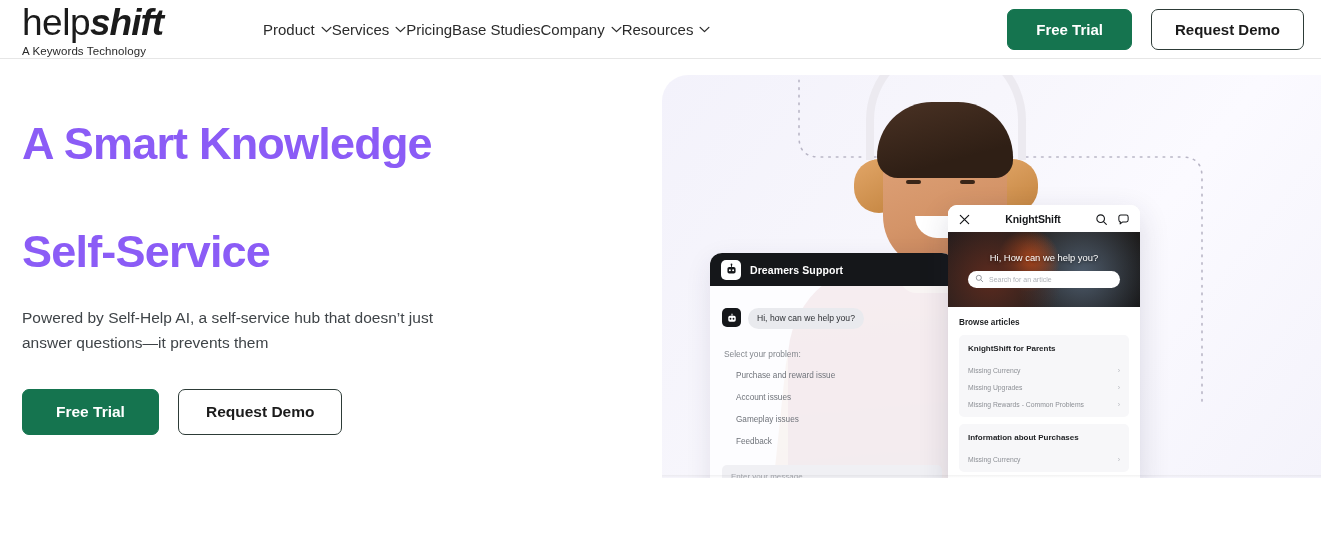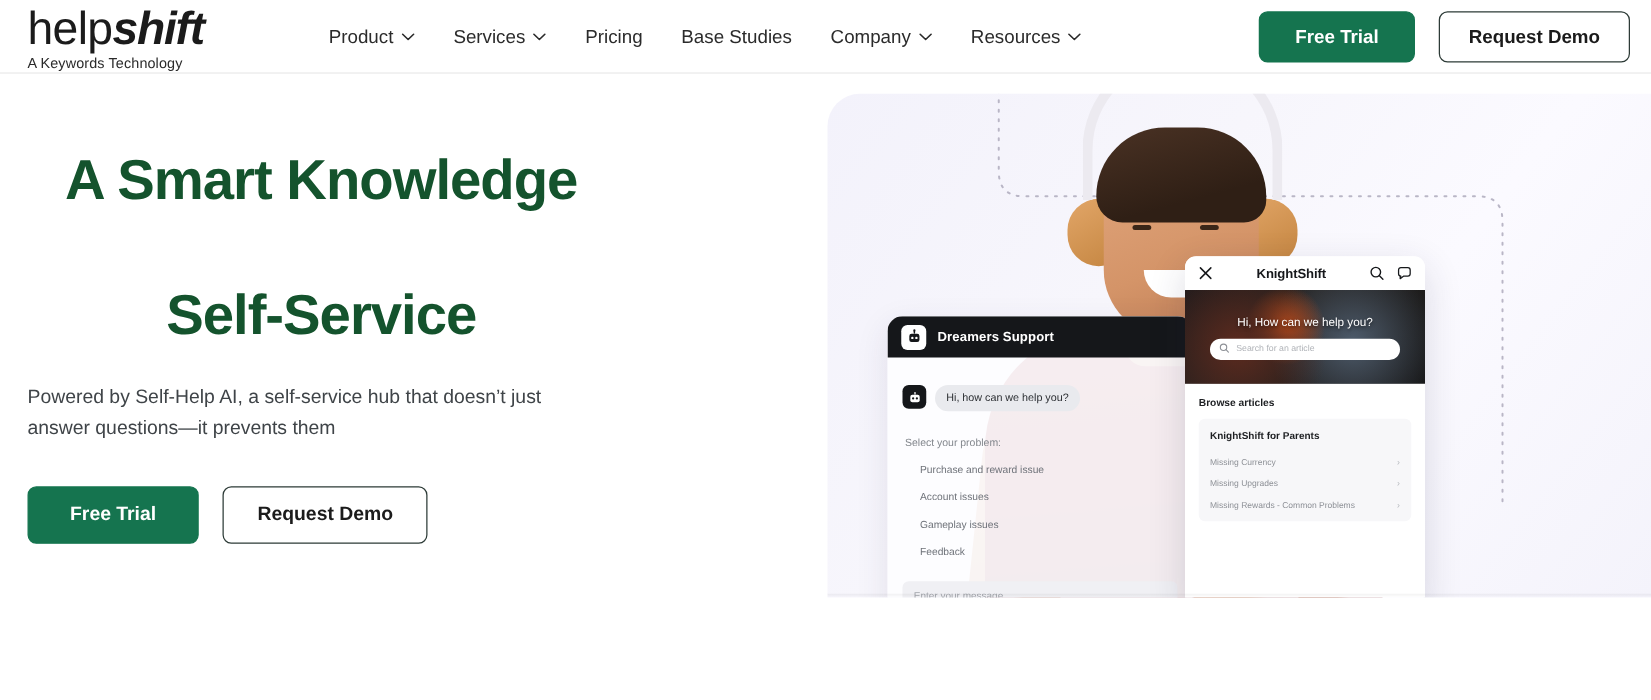--- a/index.html
+++ b/index.html
@@ -30,21 +30,21 @@
   }
   .brand-wordmark .w-light { font-weight: 300; }
   .brand-wordmark .w-bold { font-weight: 700; font-style: italic; letter-spacing: -1px; }
   .brand-tagline {
     font-size: 11.5px;
     color: #2a2a2a;
     margin-top: 4px;
     letter-spacing: 0.1px;
   }
 
-  .nav { display: flex; align-items: center; gap: 31px; margin-left: 51px; }
+  .nav { display: flex; align-items: center; margin-left: 51px; }
   .nav-item {
     display: flex; align-items: center; gap: 6px;
     font-size: 15px;
     color: #2b2b2b;
     cursor: pointer;
     white-space: nowrap;
   }
   .chev { display: inline-block; width: 11px; height: 7px; }
   .chev svg { display: block; }
 
@@ -86,23 +86,22 @@
   .hero-copy {
     position: absolute;
     left: 22px;
     top: 58px;
     width: 470px;
   }
   .hero-title {
     font-size: 45px;
     line-height: 54px;
     font-weight: 700;
-    color: #14532d;
+    color: #8b5cf6;
     letter-spacing: -0.8px;
-    text-align: center;
   }
   .hero-sub {
     margin-top: 26px;
     font-size: 15.5px;
     line-height: 25px;
     color: #3f4448;
     max-width: 412px;
   }
   .hero-cta { margin-top: 34px; display: flex; gap: 19px; }
   .btn-lg { height: 46px; font-size: 15.5px; }
@@ -515,20 +514,27 @@
             <div class="ks-row">
               <span>Missing Upgrades</span>
               <span class="ks-arrow">›</span>
             </div>
             <div class="ks-row">
               <span>Missing Rewards - Common Problems</span>
               <span class="ks-arrow">›</span>
             </div>
           </div>
 
+          <div class="ks-group">
+            <div class="ks-group-title">Information about Purchases</div>
+            <div class="ks-row">
+              <span>Missing Currency</span>
+              <span class="ks-arrow">›</span>
+            </div>
+          </div>
         </div>
       </div>
 
     </div>
     <div class="art-shadow"></div>
   </div>
 </div>
 
 <div class="page-bottom"></div>
 

